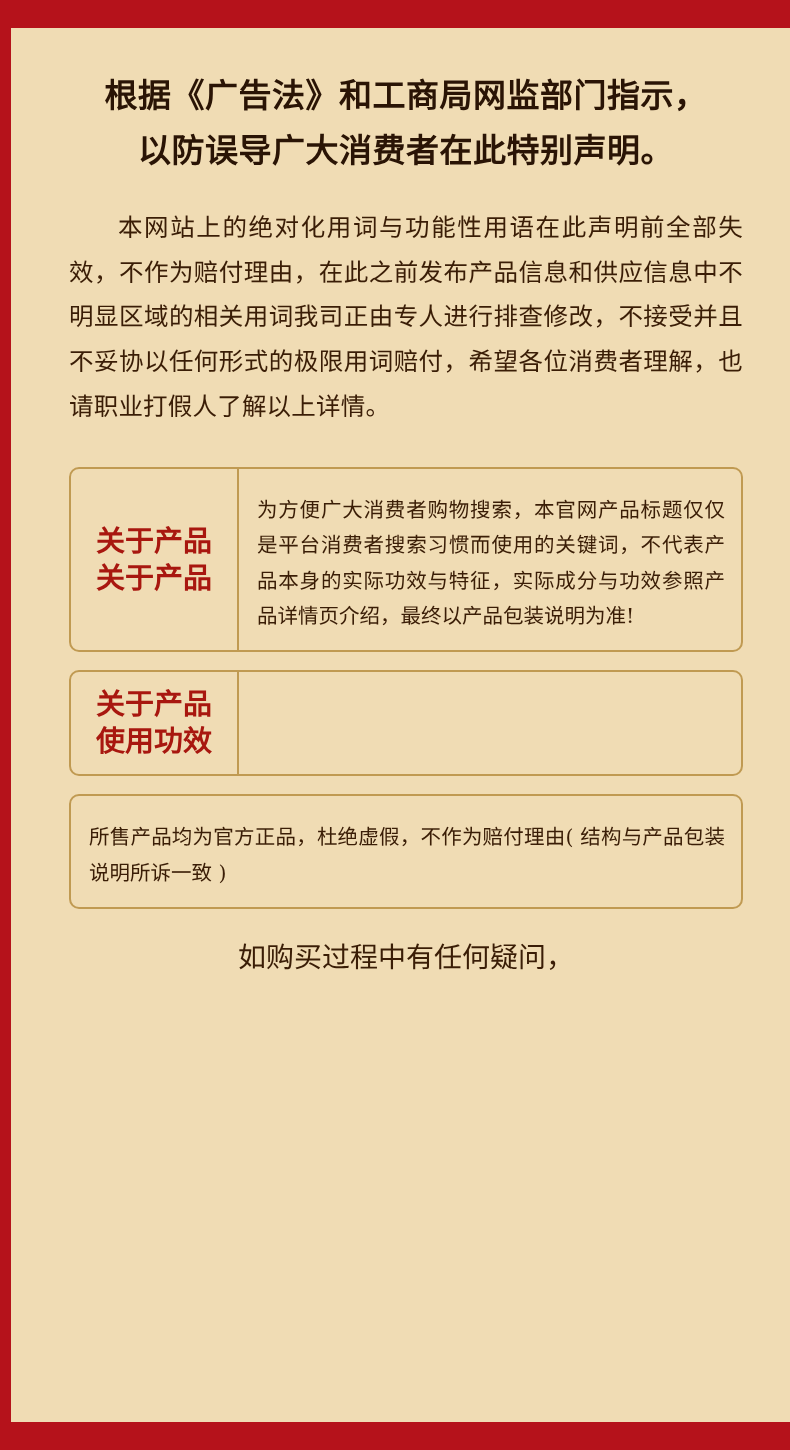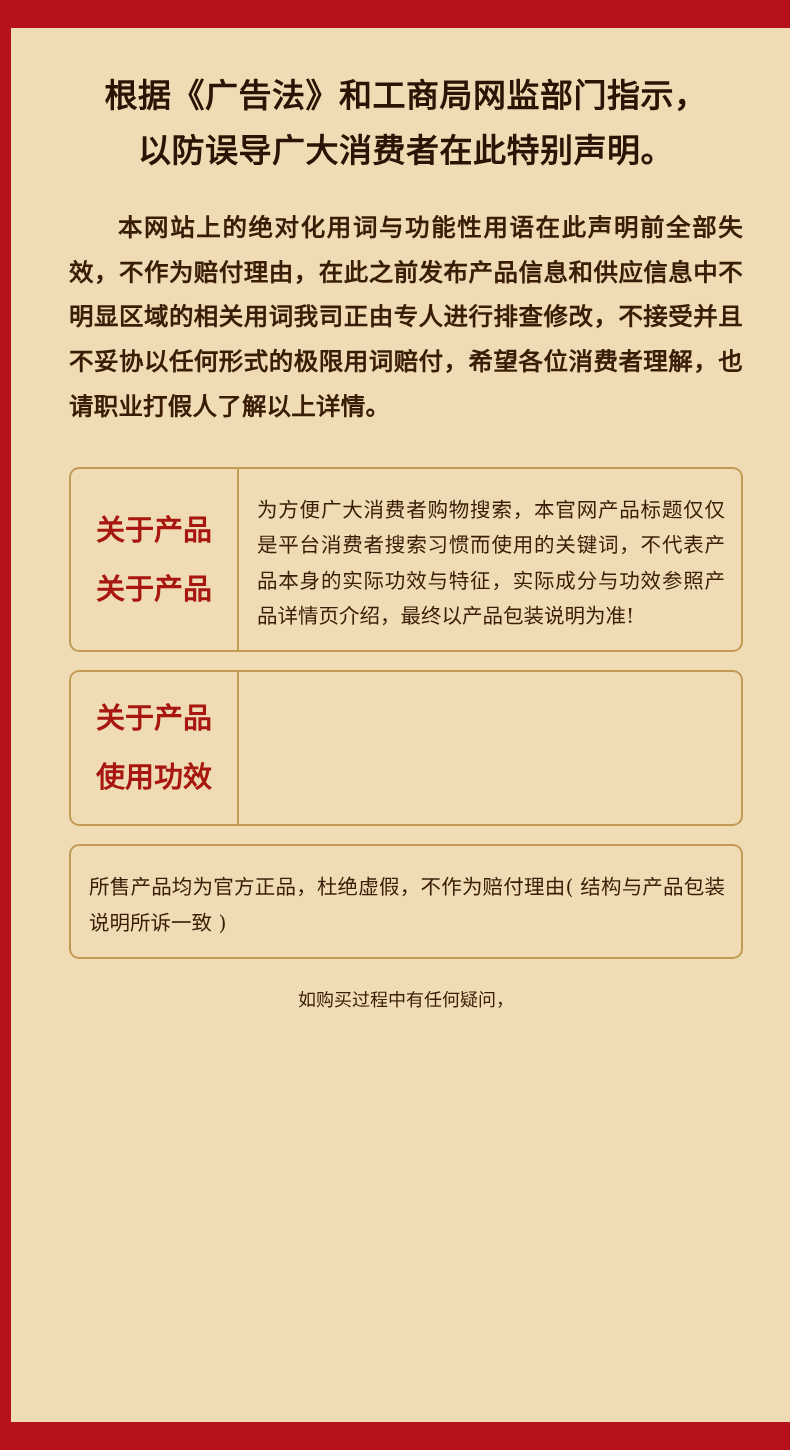--- a/index.html
+++ b/index.html
@@ -58,21 +58,20 @@
     color: #3a1d06;
     font-size: 24.5px;
     line-height: 1.82;
     text-indent: 2em;
     margin: 0 0 30px 0;
     text-align: justify;
     letter-spacing: 0.2px;
   }
   .para.second {
     margin-bottom: 38px;
-    font-weight: bold;
   }
 
   
   .boxes {
     margin-top: 6px;
   }
   .note-box {
     border: 2px solid #c09a52;
     border-radius: 10px;
     display: flex;
@@ -84,25 +83,24 @@
   .note-title {
     flex: 0 0 168px;
     display: flex;
     flex-direction: column;
     align-items: center;
     justify-content: center;
     color: #a8170f;
     font-weight: bold;
     font-size: 29px;
     line-height: 1.28;
-    padding: 28px 6px;
+    padding: 14px 6px;
     border-right: 2px solid #c09a52;
     box-sizing: border-box;
     text-align: center;
-    gap: 22px;
   }
   .note-title span {
     display: block;
     white-space: nowrap;
   }
   .note-body {
     flex: 1 1 auto;
     color: #3a1d06;
     font-size: 20.5px;
     line-height: 1.72;
@@ -113,21 +111,21 @@
     align-items: center;
   }
   .note-body p {
     margin: 0;
   }
 
   
   .footer {
     text-align: center;
     color: #3a1d06;
-    font-size: 18px;
+    font-size: 28px;
     line-height: 1.62;
     margin-top: 26px;
   }
   .footer span {
     display: block;
   }
 </style>
 </head>
 <body>
 

